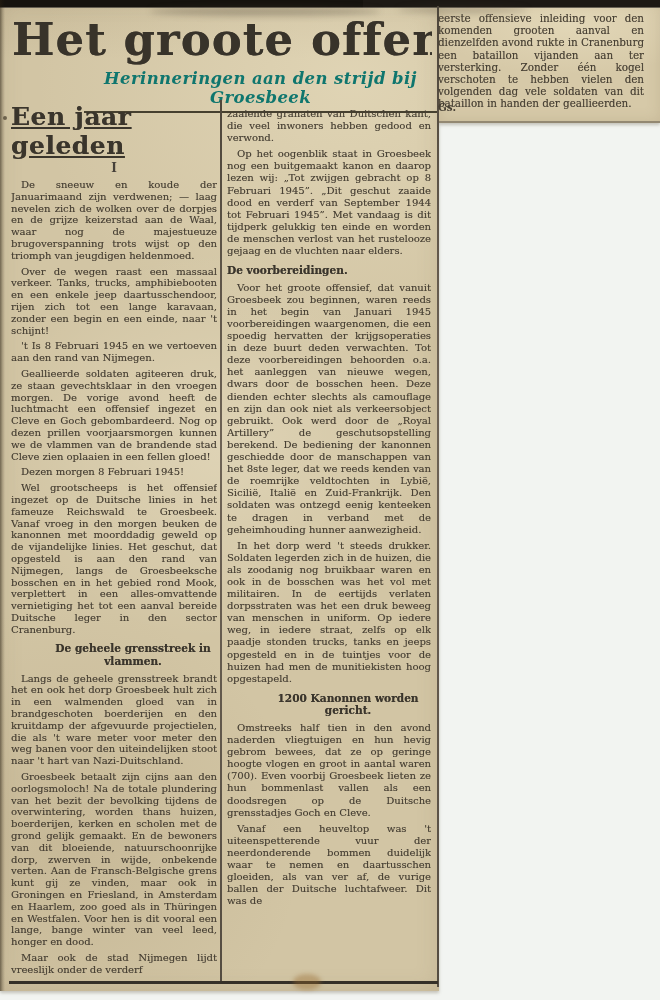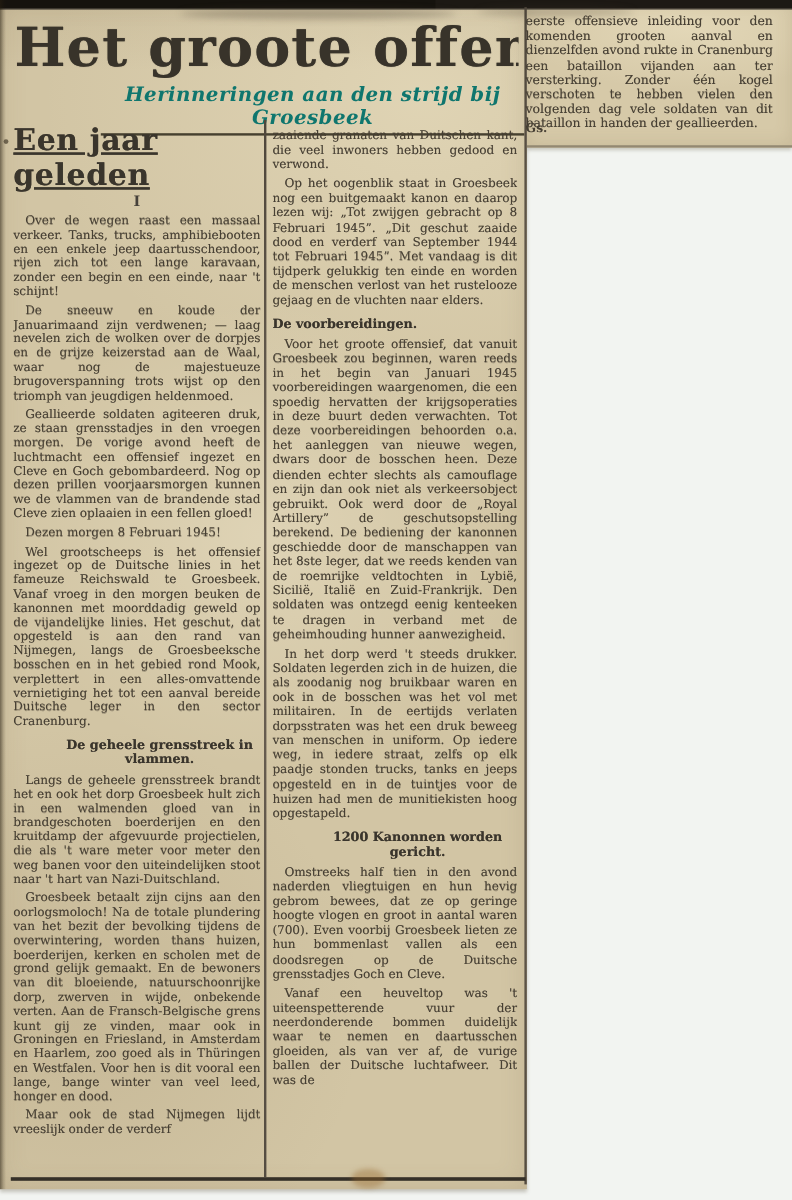--- a/index.html
+++ b/index.html
@@ -129,23 +129,24 @@
   <h1 class="headline">Het groote offensief</h1>
   <div class="subtitle">Herinneringen aan den strijd bij Groesbeek</div>
 
   <div class="divider divider-1"></div>
   <div class="divider divider-2"></div>
   <div class="lede-dot"></div>
 
   <div class="col col-1">
     <h2 class="article-heading">Een jaar geleden</h2>
     <div class="numeral">I</div>
+    <p>De sneeuw en koude der Januarimaand zijn verdwenen; — laag nevelen zich de wolken over de dorpjes en de grijze keizerstad aan de Waal, waar nog de majestueuze brugoverspanning trots wijst op den triomph van jeugdigen heldenmoed.</p>
     <p>Over de wegen raast een massaal verkeer. Tanks, trucks, amphibiebooten en een enkele jeep daartusschendoor, rijen zich tot een lange karavaan, zonder een begin en een einde, naar 't schijnt!</p>
-    <p>De sneeuw en koude der Januarimaand zijn verdwenen; — laag nevelen zich de wolken over de dorpjes en de grijze keizerstad aan de Waal, waar nog de majestueuze brugoverspanning trots wijst op den triomph van jeugdigen heldenmoed.</p>
-    <p>Geallieerde soldaten agiteeren druk, ze staan grensstadjes in den vroegen morgen. De vorige avond heeft de luchtmacht een offensief ingezet en Cleve en Goch gebombardeerd. Nog op dezen prillen voorjaarsmorgen kunnen we de vlammen van de brandende stad Cleve zien oplaaien in een fellen gloed!</p>
+    <p>'t Is 8 Februari 1945 en we vertoeven aan den rand van Nijmegen.</p>
+    <p>Geallieerde soldaten agiteeren druk, ze staan gevechtsklaar in den vroegen morgen. De vorige avond heeft de luchtmacht een offensief ingezet en Cleve en Goch gebombardeerd. Nog op dezen prillen voorjaarsmorgen kunnen we de vlammen van de brandende stad Cleve zien oplaaien in een fellen gloed!</p>
     <p>Dezen morgen 8 Februari 1945!</p>
     <p>Wel grootscheeps is het offensief ingezet op de Duitsche linies in het fameuze Reichswald te Groesbeek. Vanaf vroeg in den morgen beuken de kanonnen met moorddadig geweld op de vijandelijke linies. Het geschut, dat opgesteld is aan den rand van Nijmegen, langs de Groesbeeksche bosschen en in het gebied rond Mook, verplettert in een alles-omvattende vernietiging het tot een aanval bereide Duitsche leger in den sector Cranenburg.</p>
     <h3 class="subhead">De geheele grensstreek in vlammen.</h3>
     <p>Langs de geheele grensstreek brandt het en ook het dorp Groesbeek hult zich in een walmenden gloed van in brandgeschoten boerderijen en den kruitdamp der afgevuurde projectielen, die als 't ware meter voor meter den weg banen voor den uiteindelijken stoot naar 't hart van Nazi-Duitschland.</p>
     <p>Groesbeek betaalt zijn cijns aan den oorlogsmoloch! Na de totale plundering van het bezit der bevolking tijdens de overwintering, worden thans huizen, boerderijen, kerken en scholen met de grond gelijk gemaakt. En de bewoners van dit bloeiende, natuurschoonrijke dorp, zwerven in wijde, onbekende verten. Aan de Fransch-Belgische grens kunt gij ze vinden, maar ook in Groningen en Friesland, in Amsterdam en Haarlem, zoo goed als in Thüringen en Westfalen. Voor hen is dit vooral een lange, bange winter van veel leed, honger en dood.</p>
     <p>Maar ook de stad Nijmegen lijdt vreeslijk onder de verderf</p>
   </div>
 
   <div class="col col-2">
     <p class="noindent">zaaiende granaten van Duitschen kant, die veel inwoners hebben gedood en verwond.</p>

